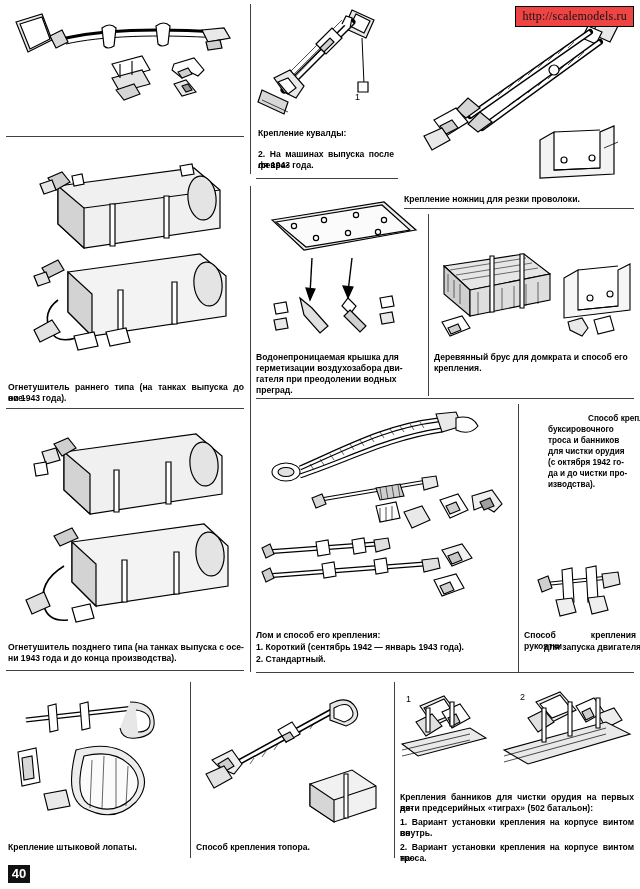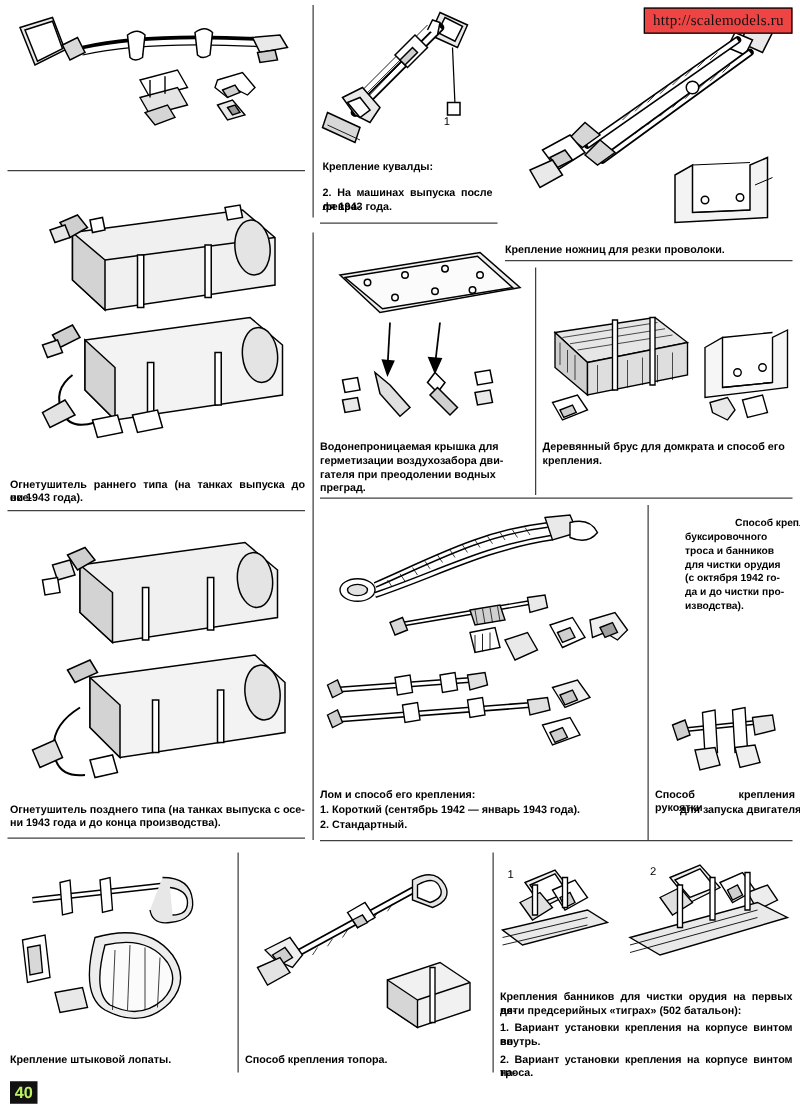--- a/index.html
+++ b/index.html
@@ -7,21 +7,21 @@
   .page{position:relative;width:640px;height:889px;overflow:hidden;background:#fff;}
 
   .wm{position:absolute;top:6px;right:6px;background:#ef4444;border:1px solid #000;padding:2px 6px;font-size:12px;font-family:"Liberation Serif",serif;color:#111;letter-spacing:.2px;z-index:50;}
 
   .cap{position:absolute;font-size:8.6px;line-height:11px;font-family:"Liberation Sans",sans-serif;font-weight:bold;text-align:justify;color:#000;}
   .cap.small{font-size:8.2px;line-height:10.4px;}
 
   .fig{position:absolute;}
   .fig svg{display:block;}
 
-  .pagenum{position:absolute;left:8px;bottom:6px;width:22px;height:18px;background:#111;color:#bef264;font-size:13px;font-weight:bold;text-align:center;line-height:18px;font-family:"Liberation Sans",sans-serif;}
+  .pagenum{position:absolute;left:8px;bottom:6px;width:22px;height:18px;background:#111;color:#ffffff;font-size:13px;font-weight:bold;text-align:center;line-height:18px;font-family:"Liberation Sans",sans-serif;}
 
   .sep{position:absolute;height:1px;background:#000;opacity:.75;}
   .sepv{position:absolute;width:1px;background:#000;opacity:.75;}
 </style>
 </head>
 <body>
 
 <div class="page">
 
   <div class="wm">http://scalemodels.ru</div>

